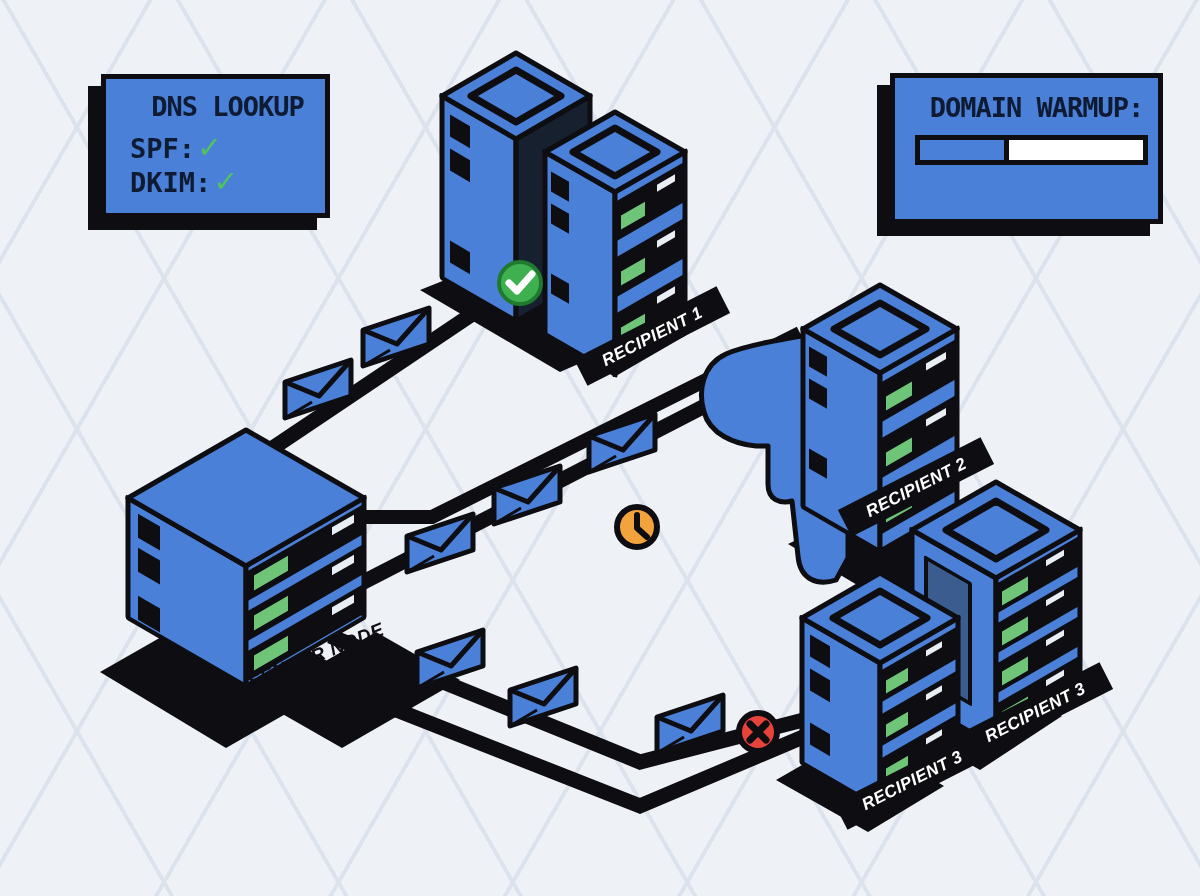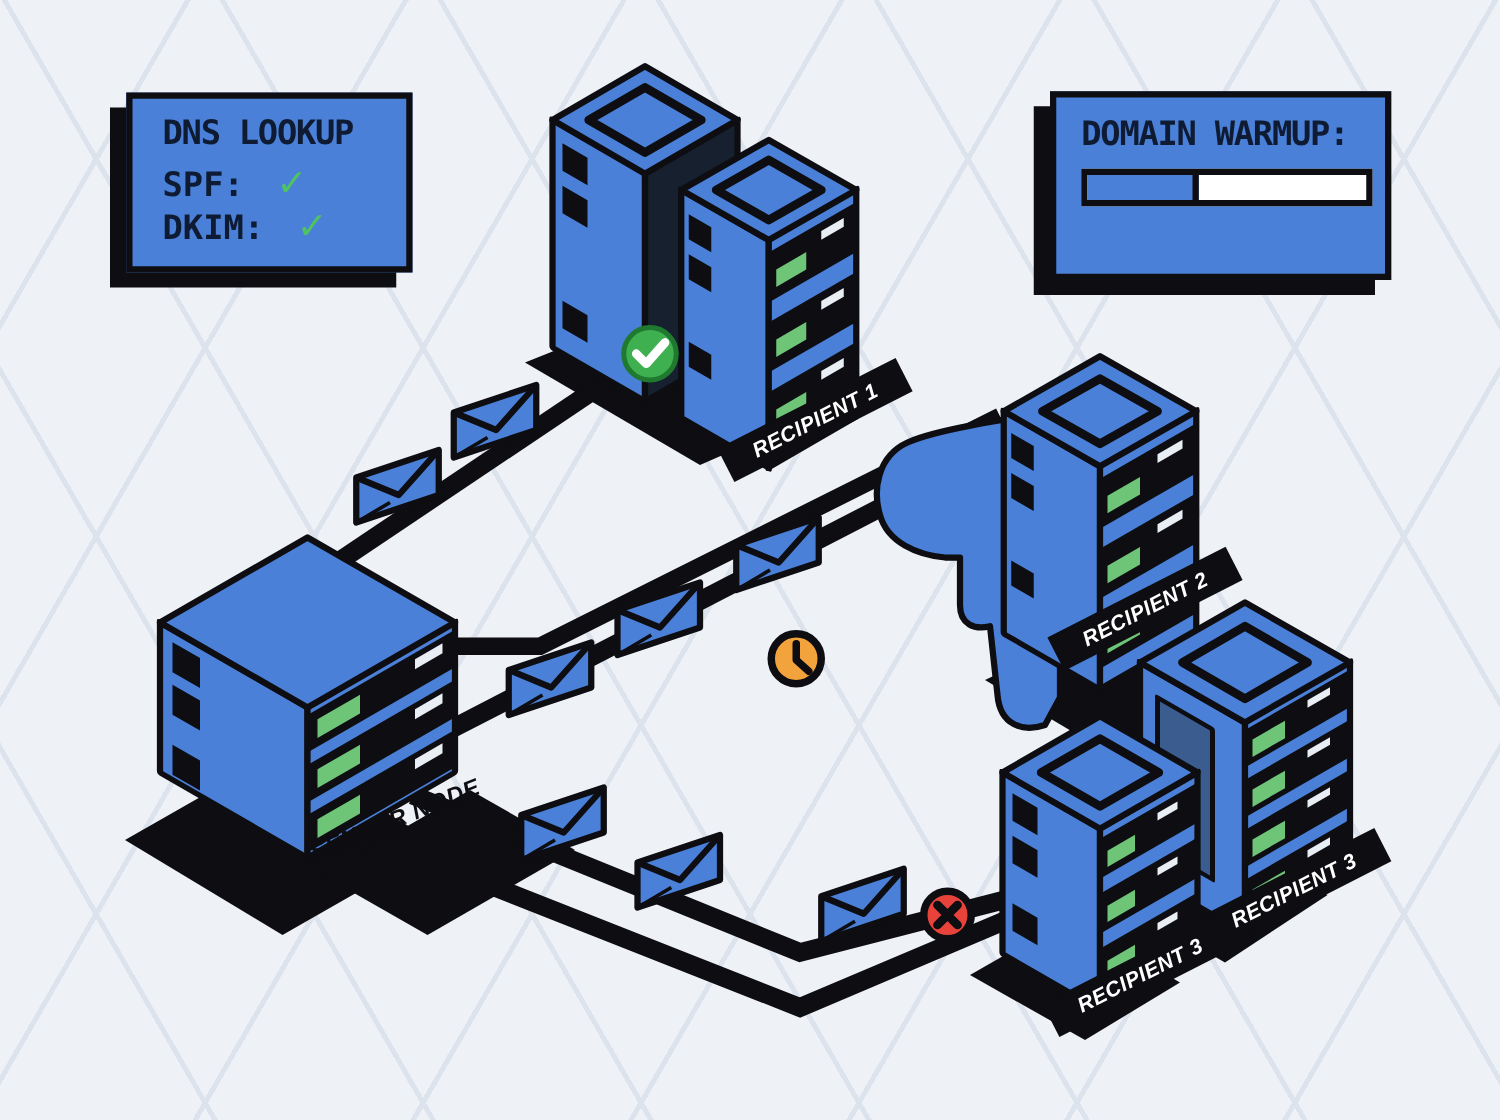--- a/index.html
+++ b/index.html
@@ -11,24 +11,24 @@
       repeating-linear-gradient(-60deg, transparent 0, transparent 147px, #dde3ec 147px, #dde3ec 151px);
   }
   .stage svg { position:absolute; left:0; top:0; }
 
   .panel {
     position:absolute; background:#4a80d8; border:5px solid #0d0d12;
     box-shadow:-13px 12px 0 #0d0d12; box-sizing:border-box;
     font-family:"DejaVu Sans Mono", monospace; color:#0e1b33;
   }
   .panel-dns   { left:101px; top:74px;  width:229px; height:144px; padding:12px 0 0 24px; }
-  .panel-warmup{ left:840px; top:73px;  width:273px; height:151px; padding:14px 0 0 20px; }
-  .panel-title { font-size:27px; font-weight:700; letter-spacing:-1px; white-space:nowrap; }
+  .panel-warmup{ left:890px; top:73px;  width:273px; height:151px; padding:14px 0 0 20px; }
+  .panel-title { font-size:27px; font-weight:700; letter-spacing:-1px; white-space:nowrap;text-align:center; }
   .panel-dns .panel-title { margin-bottom:10px; }
-  .dns-row { display:flex; align-items:center; gap:28px; font-size:27px; font-weight:700; line-height:34px; }
+  .dns-row { display:flex; align-items:center; gap:4px; font-size:27px; font-weight:700; line-height:34px; }
   .dns-check { color:#4fc361; font-size:34px; font-weight:700; transform:translateY(-3px); }
   .progress {
     margin-top:12px; width:233px; height:30px; background:#ffffff;
     border:5px solid #0d0d12; box-sizing:border-box;
   }
   .progress-fill { height:100%; width:40%; background:#4a80d8; border-right:5px solid #0d0d12; box-sizing:border-box; }
   .day-label { margin-top:10px; font-size:27px; font-weight:700; letter-spacing:-1px; }
 
   .band-text   { font:italic 700 17px "Liberation Sans", sans-serif; fill:#ffffff; letter-spacing:.5px; }
   .sender-text { font:italic 700 19px "Liberation Sans", sans-serif; fill:#0d0d12; letter-spacing:.5px; }

